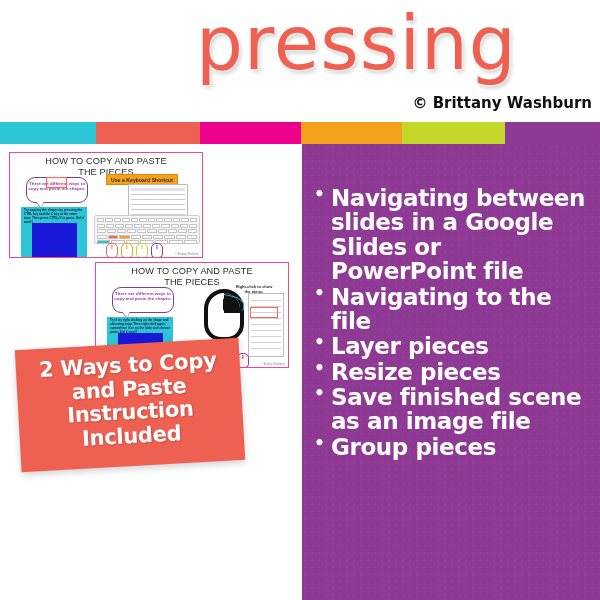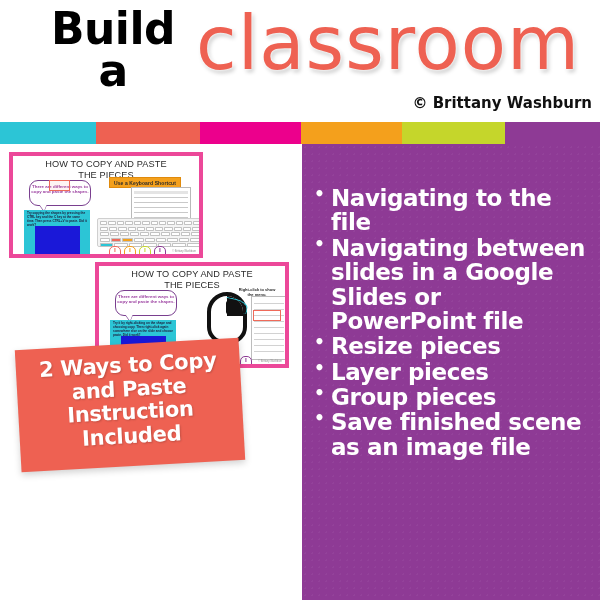--- a/index.html
+++ b/index.html
@@ -122,21 +122,21 @@
     content: "\2022";
     position: absolute;
     left: 0; top: -1px;
     font-size: 17px;
   }
 
   
   .slide {
     position: absolute;
     background: #ffffff;
-    border: 4px solid #ec4899;
+    border: 1px solid #ec4899;
     box-sizing: border-box;
     overflow: hidden;
   }
   .slide-1 {
     left: 9px; top: 152px;
     width: 194px; height: 106px;
     z-index: 3;
   }
   .slide-2 {
     left: 95px; top: 262px;
@@ -401,25 +401,21 @@
     letter-spacing: -0.3px;
     text-shadow: 1px 1px 2px rgba(0,0,0,0.18);
   }
 </style>
 </head>
 <body>
 
 <div id="page">
 
   <div class="header">
-    <div class="build-a">
-      <span>Build</span>
-      <span class="line2">a</span>
-    </div>
-    <div class="classroom">classroom</div>
+    <div class="classroom">pressing</div>
     <div class="copyright">© Brittany Washburn</div>
   </div>
 
   <div class="stripes">
     <i style="width:96px;background:#2cc5d6"></i>
     <i style="width:104px;background:#ee6152"></i>
     <i style="width:101px;background:#ec008c"></i>
     <i style="width:101px;background:#f4a01c"></i>
     <i style="width:103px;background:#c5d62b"></i>
     <i style="width:95px;background:#8e3a95"></i>
@@ -571,22 +567,22 @@
     <div class="banner-text">
       <span>2 Ways to Copy</span><br>
       <span>and Paste</span><br>
       <span>Instruction</span><br>
       <span>Included</span>
     </div>
   </div>
 
   <div class="skills-panel">
     <ul class="skills-list">
+      <li>Navigating between slides in a Google Slides or PowerPoint file</li>
       <li>Navigating to the file</li>
-      <li>Navigating between slides in a Google Slides or PowerPoint file</li>
+      <li>Layer pieces</li>
       <li>Resize pieces</li>
-      <li>Layer pieces</li>
+      <li>Save finished scene as an image file</li>
       <li>Group pieces</li>
-      <li>Save finished scene as an image file</li>
     </ul>
   </div>
 
 </div>
 
 </body></html>

